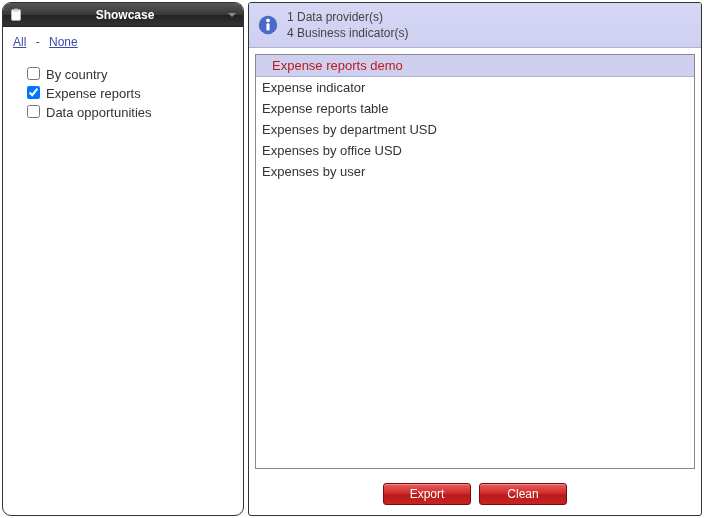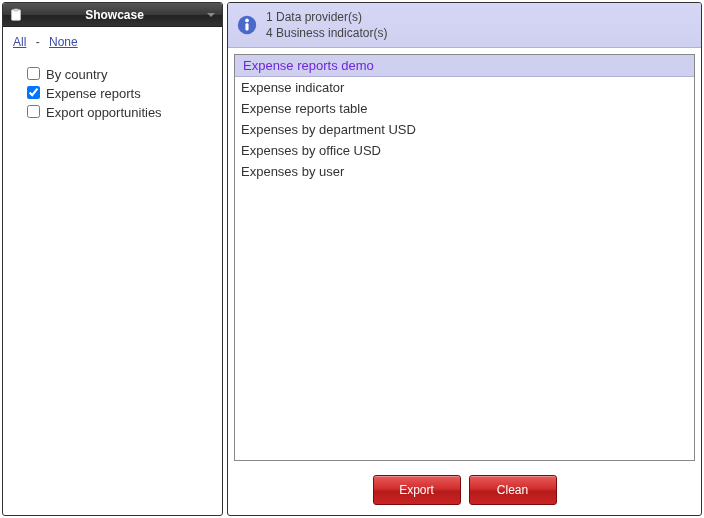--- a/index.html
+++ b/index.html
@@ -11,25 +11,25 @@
     width: 704px;
     height: 518px;
     overflow: hidden;
   }
   .wrap {
     display: flex;
     width: 704px;
     height: 518px;
   }
   .left-panel {
-    width: 221px;
+    width: 242px;
     height: 514px;
     margin: 2px 0 2px 2px;
     border: 1px solid #333;
-    border-radius: 3px;
+    border-radius: 9px;
     background: #fff;
     overflow: hidden;
   }
   .left-header {
     height: 24px;
     background: linear-gradient(to bottom, #555 0%, #3a3a3a 50%, #222 51%, #333 100%);
     color: #fff;
     display: flex;
     align-items: center;
     padding: 0 6px;
@@ -97,40 +97,40 @@
   .list-box {
     margin: 6px;
     flex: 1;
     border: 1px solid #888;
     background: #fff;
     overflow: auto;
   }
   .list-header {
     background: #cfcff0;
     border-bottom: 1px solid #b0b0d8;
-    padding: 3px 8px;
-    color: #6d28d9;
+    padding: 3px 16px;
+    color: #b91c1c;
     font-size: 13px;
   }
   .list-items { }
   .list-items .item {
     padding: 3px 6px;
     color: #333;
     font-size: 13px;
     cursor: default;
   }
   .button-row {
     display: flex;
     justify-content: center;
     gap: 8px;
     padding: 8px 0 10px;
   }
   .btn {
     min-width: 88px;
-    height: 30px;
+    height: 22px;
     border: 1px solid #7a0c0c;
     border-radius: 3px;
     background: linear-gradient(to bottom, #e85b5b 0%, #d12e2e 45%, #b71a1a 55%, #c92424 100%);
     color: #fff;
     font-size: 12px;
     cursor: pointer;
     font-family: inherit;
     box-shadow: inset 0 1px 0 rgba(255,255,255,0.3);
   }
 </style>
@@ -163,21 +163,21 @@
           <li>
             <input type="checkbox" style="">
             <span>By country</span>
           </li>
           <li>
             <input type="checkbox" checked="" style="">
             <span>Expense reports</span>
           </li>
           <li>
             <input type="checkbox" style="">
-            <span>Export opportunities</span>
+            <span>Data opportunities</span>
           </li>
         </ul>
     </div>
   </div>
 
   <div class="right-panel">
     <div class="info-bar">
       <span class="info-icon">
         <svg viewBox="0 0 24 24">
             <circle cx="12" cy="12" r="10" fill="#4a69c9"></circle>

